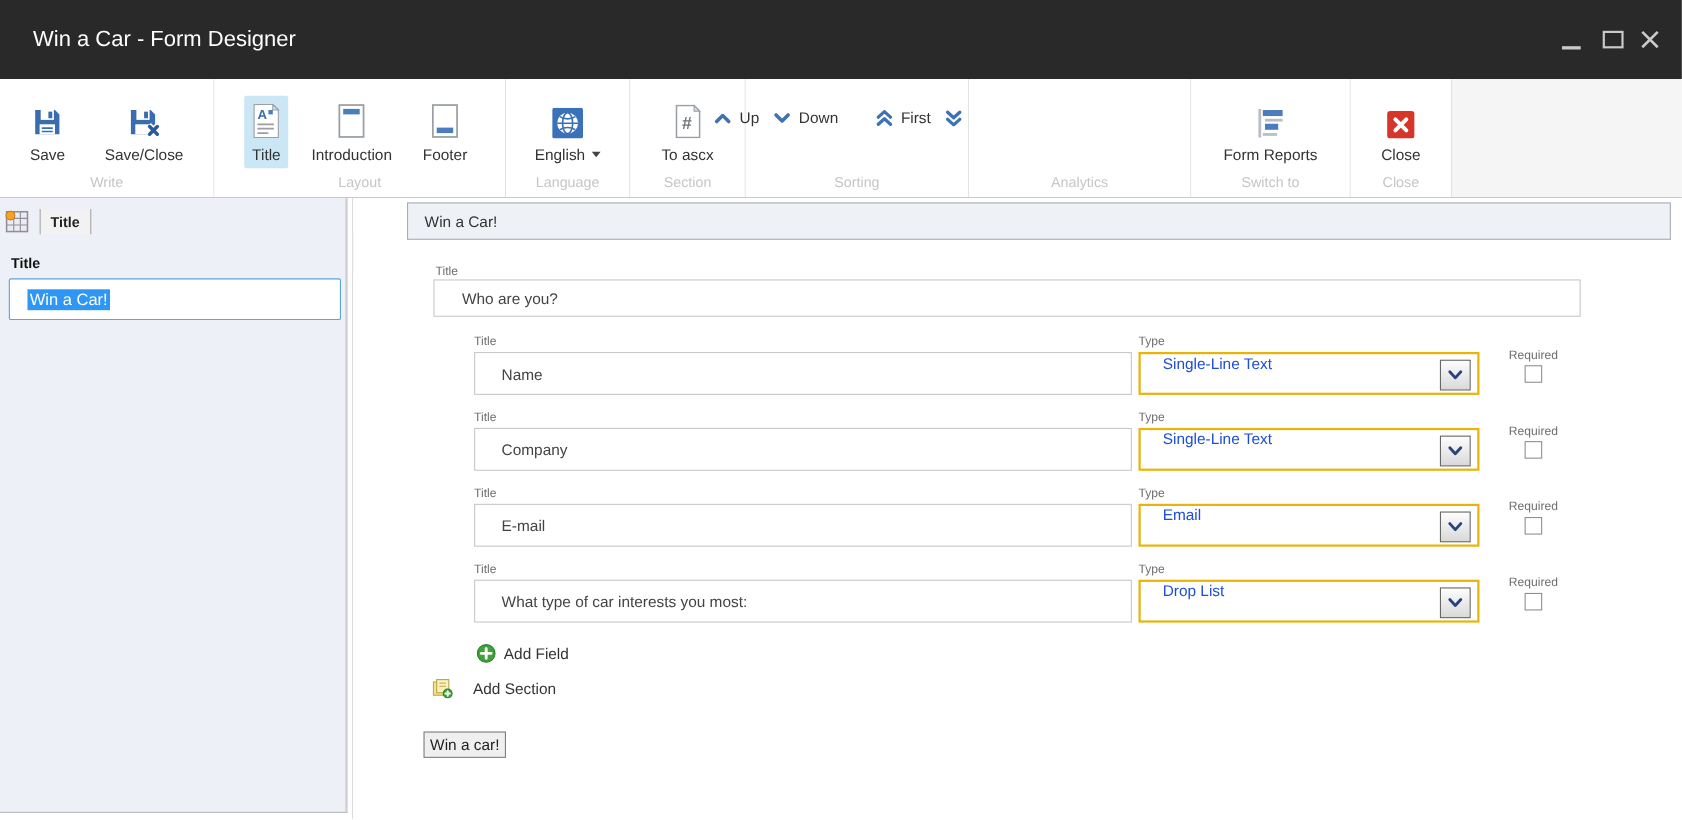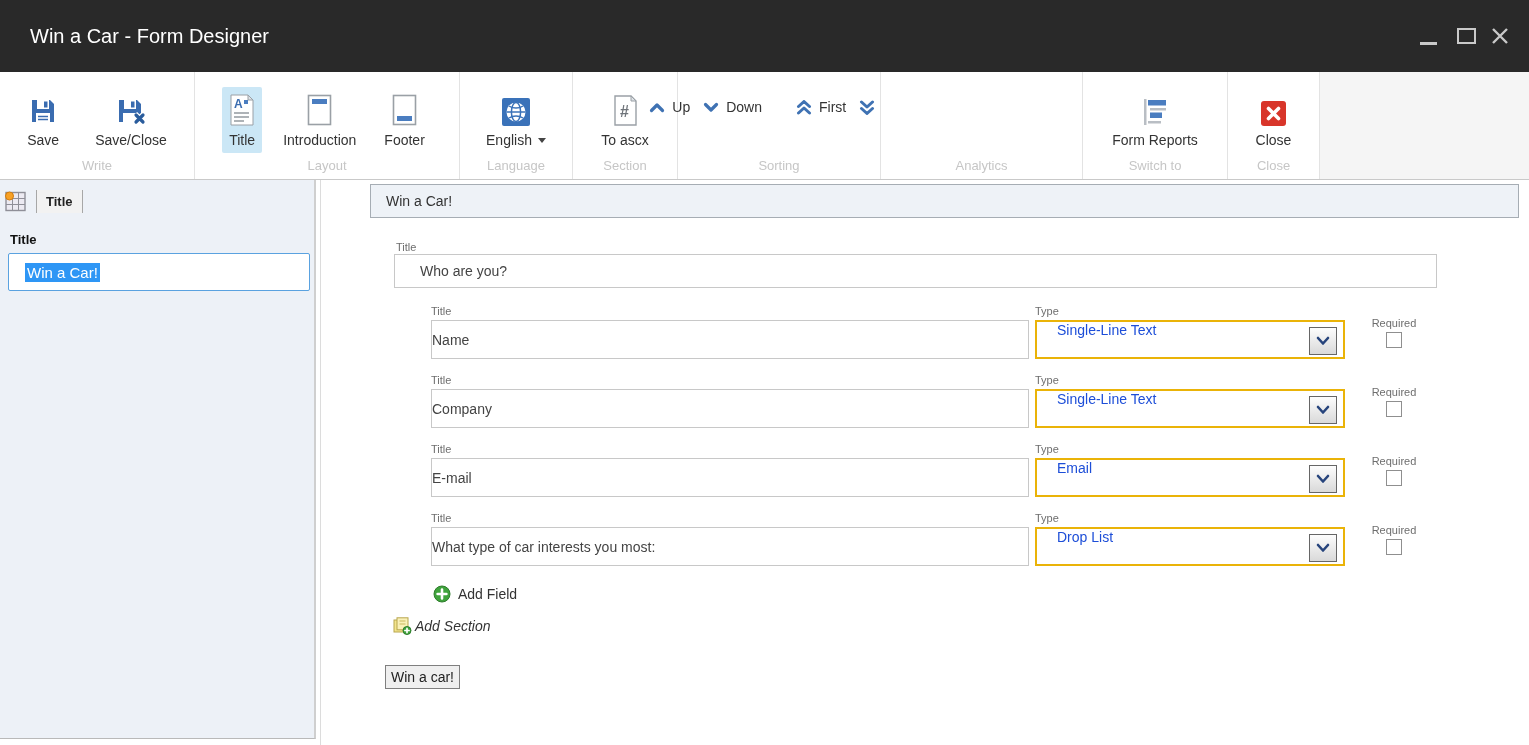--- a/index.html
+++ b/index.html
@@ -46,27 +46,27 @@
   .content-header { position:absolute; left:49px; top:4px; width:1149px; height:34px; background:#eef2f7; border:1px solid #a6adb4; display:flex; align-items:center; padding-left:15px; font-size:14px; color:#333; }
   .flabel { font-size:11px; color:#6e6e6e; }
   .form-title-label { position:absolute; left:75px; top:61px; }
   .form-title-input { position:absolute; left:73px; top:74px; width:1043px; height:34px; border:1px solid #c8c8c8; background:#fff; display:flex; align-items:center; padding-left:25px; font-size:14px; color:#444; cursor:text; }
 
   .field-row { position:absolute; left:110px; width:1010px; height:62px; }
   .fr-1 { top:125px; } .fr-2 { top:194px; } .fr-3 { top:263px; } .fr-4 { top:332px; }
   .col-title { position:absolute; left:0; top:0; width:598px; }
   .col-type  { position:absolute; left:604px; top:0; width:310px; }
   .col-req   { position:absolute; left:928px; top:12px; width:70px; display:flex; flex-direction:column; align-items:center; gap:3px; }
-  .f-input { margin-top:3px; height:39px; border:1px solid #c8c8c8; background:#fff; display:flex; align-items:center; font-size:14px; color:#444; cursor:text; }
+  .f-input { margin-top:3px; height:39px; border:1px solid #c8c8c8; background:#fff; display:flex; align-items:center; padding-left:24px; font-size:14px; color:#444; cursor:text; }
   .f-select { position:relative; margin-top:3px; height:39px; border:2px solid #eab308; background:#fff; display:flex; align-items:flex-start; padding-left:20px; font-size:14px; color:#1d4ed8; cursor:pointer; }
   .dd-btn { position:absolute; right:6px; top:5px; width:28px; height:28px; border:1px solid #666; background:linear-gradient(#fdfdfd,#d9d9d9); display:flex; align-items:center; justify-content:center; }
   .checkbox { width:16px; height:16px; border:1px solid #8f8f8f; background:#fff; cursor:pointer; }
 
   .add-field { position:absolute; left:112px; top:405px; display:flex; align-items:center; gap:7px; font-size:14px; color:#333; cursor:pointer; }
-  .add-section { position:absolute; left:72px; top:437px; display:flex; align-items:center; gap:3px; font-size:14px; color:#333; cursor:pointer;font-style:italic; }
+  .add-section { position:absolute; left:72px; top:437px; display:flex; align-items:center; gap:18px; font-size:14px; color:#333; cursor:pointer; }
   .submit-preview { position:absolute; left:64px; top:485px; border:1px solid #7f7f7f; background:#efefef; padding:3px 5px; font-size:14px; color:#222; }
 </style>
 </head>
 <body>
 
 <div class="window">
 
   <div class="titlebar">
     <div class="title">Win a Car - Form Designer</div>
     <div class="wctrl min">

